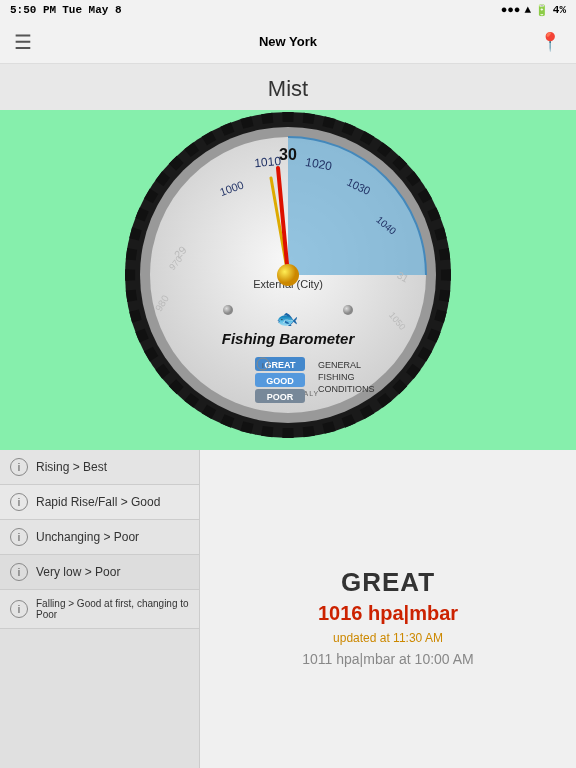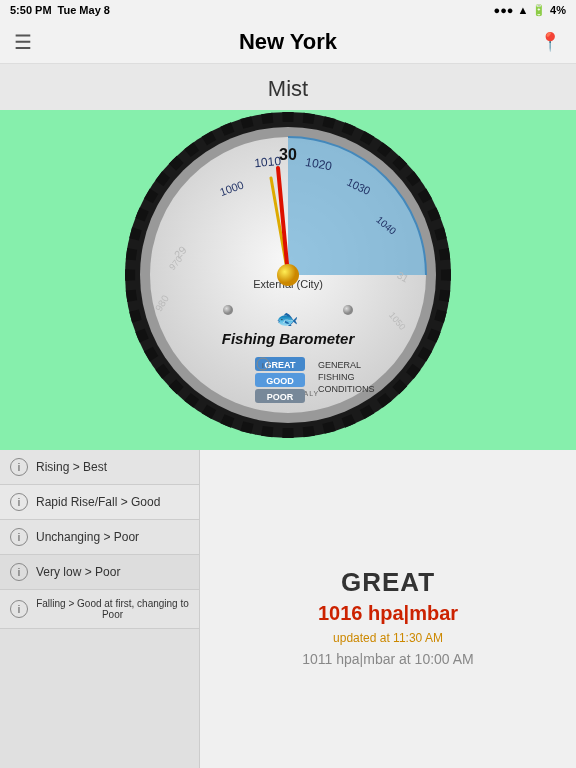--- a/index.html
+++ b/index.html
@@ -16,20 +16,21 @@
     #status-bar {
       height: 20px;
       background: #f2f2f2;
       display: flex;
       align-items: center;
       justify-content: space-between;
       padding: 0 10px;
       font-size: 11px;
       font-weight: 600;
       color: #000;
+      font-family: Liberation Mono, monospace;
     }
     .status-left { display: flex; gap: 6px; align-items: center; }
     .status-right { display: flex; gap: 4px; align-items: center; font-size: 11px; }
 
     
     #top-nav {
       height: 44px;
       background: #f2f2f2;
       display: flex;
       align-items: center;
@@ -37,21 +38,21 @@
       position: relative;
       border-bottom: 1px solid #ddd;
     }
     #top-nav .menu-icon {
       position: absolute;
       left: 14px;
       font-size: 20px;
       color: #555;
     }
     #top-nav .title {
-      font-size: 22px;
+      font-size: 13px;
       font-weight: 600;
       color: #000;
     }
     #top-nav .location-icon {
       position: absolute;
       right: 14px;
       font-size: 18px;
       color: #555;
     }
 
@@ -353,21 +354,21 @@
     <div class="info-item">
       <div class="info-circle">i</div>
       <span class="info-text">Unchanging &gt; Poor</span>
     </div>
     <div class="info-item" style="background:#ddd;">
       <div class="info-circle">i</div>
       <span class="info-text">Very low &gt; Poor</span>
     </div>
     <div class="info-item">
       <div class="info-circle">i</div>
-      <span class="info-text" style="font-size:10px;text-align:center;">Falling &gt; Good at first, changing to Poor</span>
+      <span class="info-text" style="font-size:10px;">Falling &gt; Good at first, changing to Poor</span>
     </div>
   </div>
 
   <div id="reading-panel" style="flex:1; display:flex; flex-direction:column; align-items:center; justify-content:center; padding:12px;">
     <div class="reading-great">GREAT</div>
     <div class="reading-pressure">1016 hpa|mbar</div>
     <div class="reading-updated">updated at 11:30 AM</div>
     <div class="reading-prev">1011 hpa|mbar at 10:00 AM</div>
   </div>
 </div>

